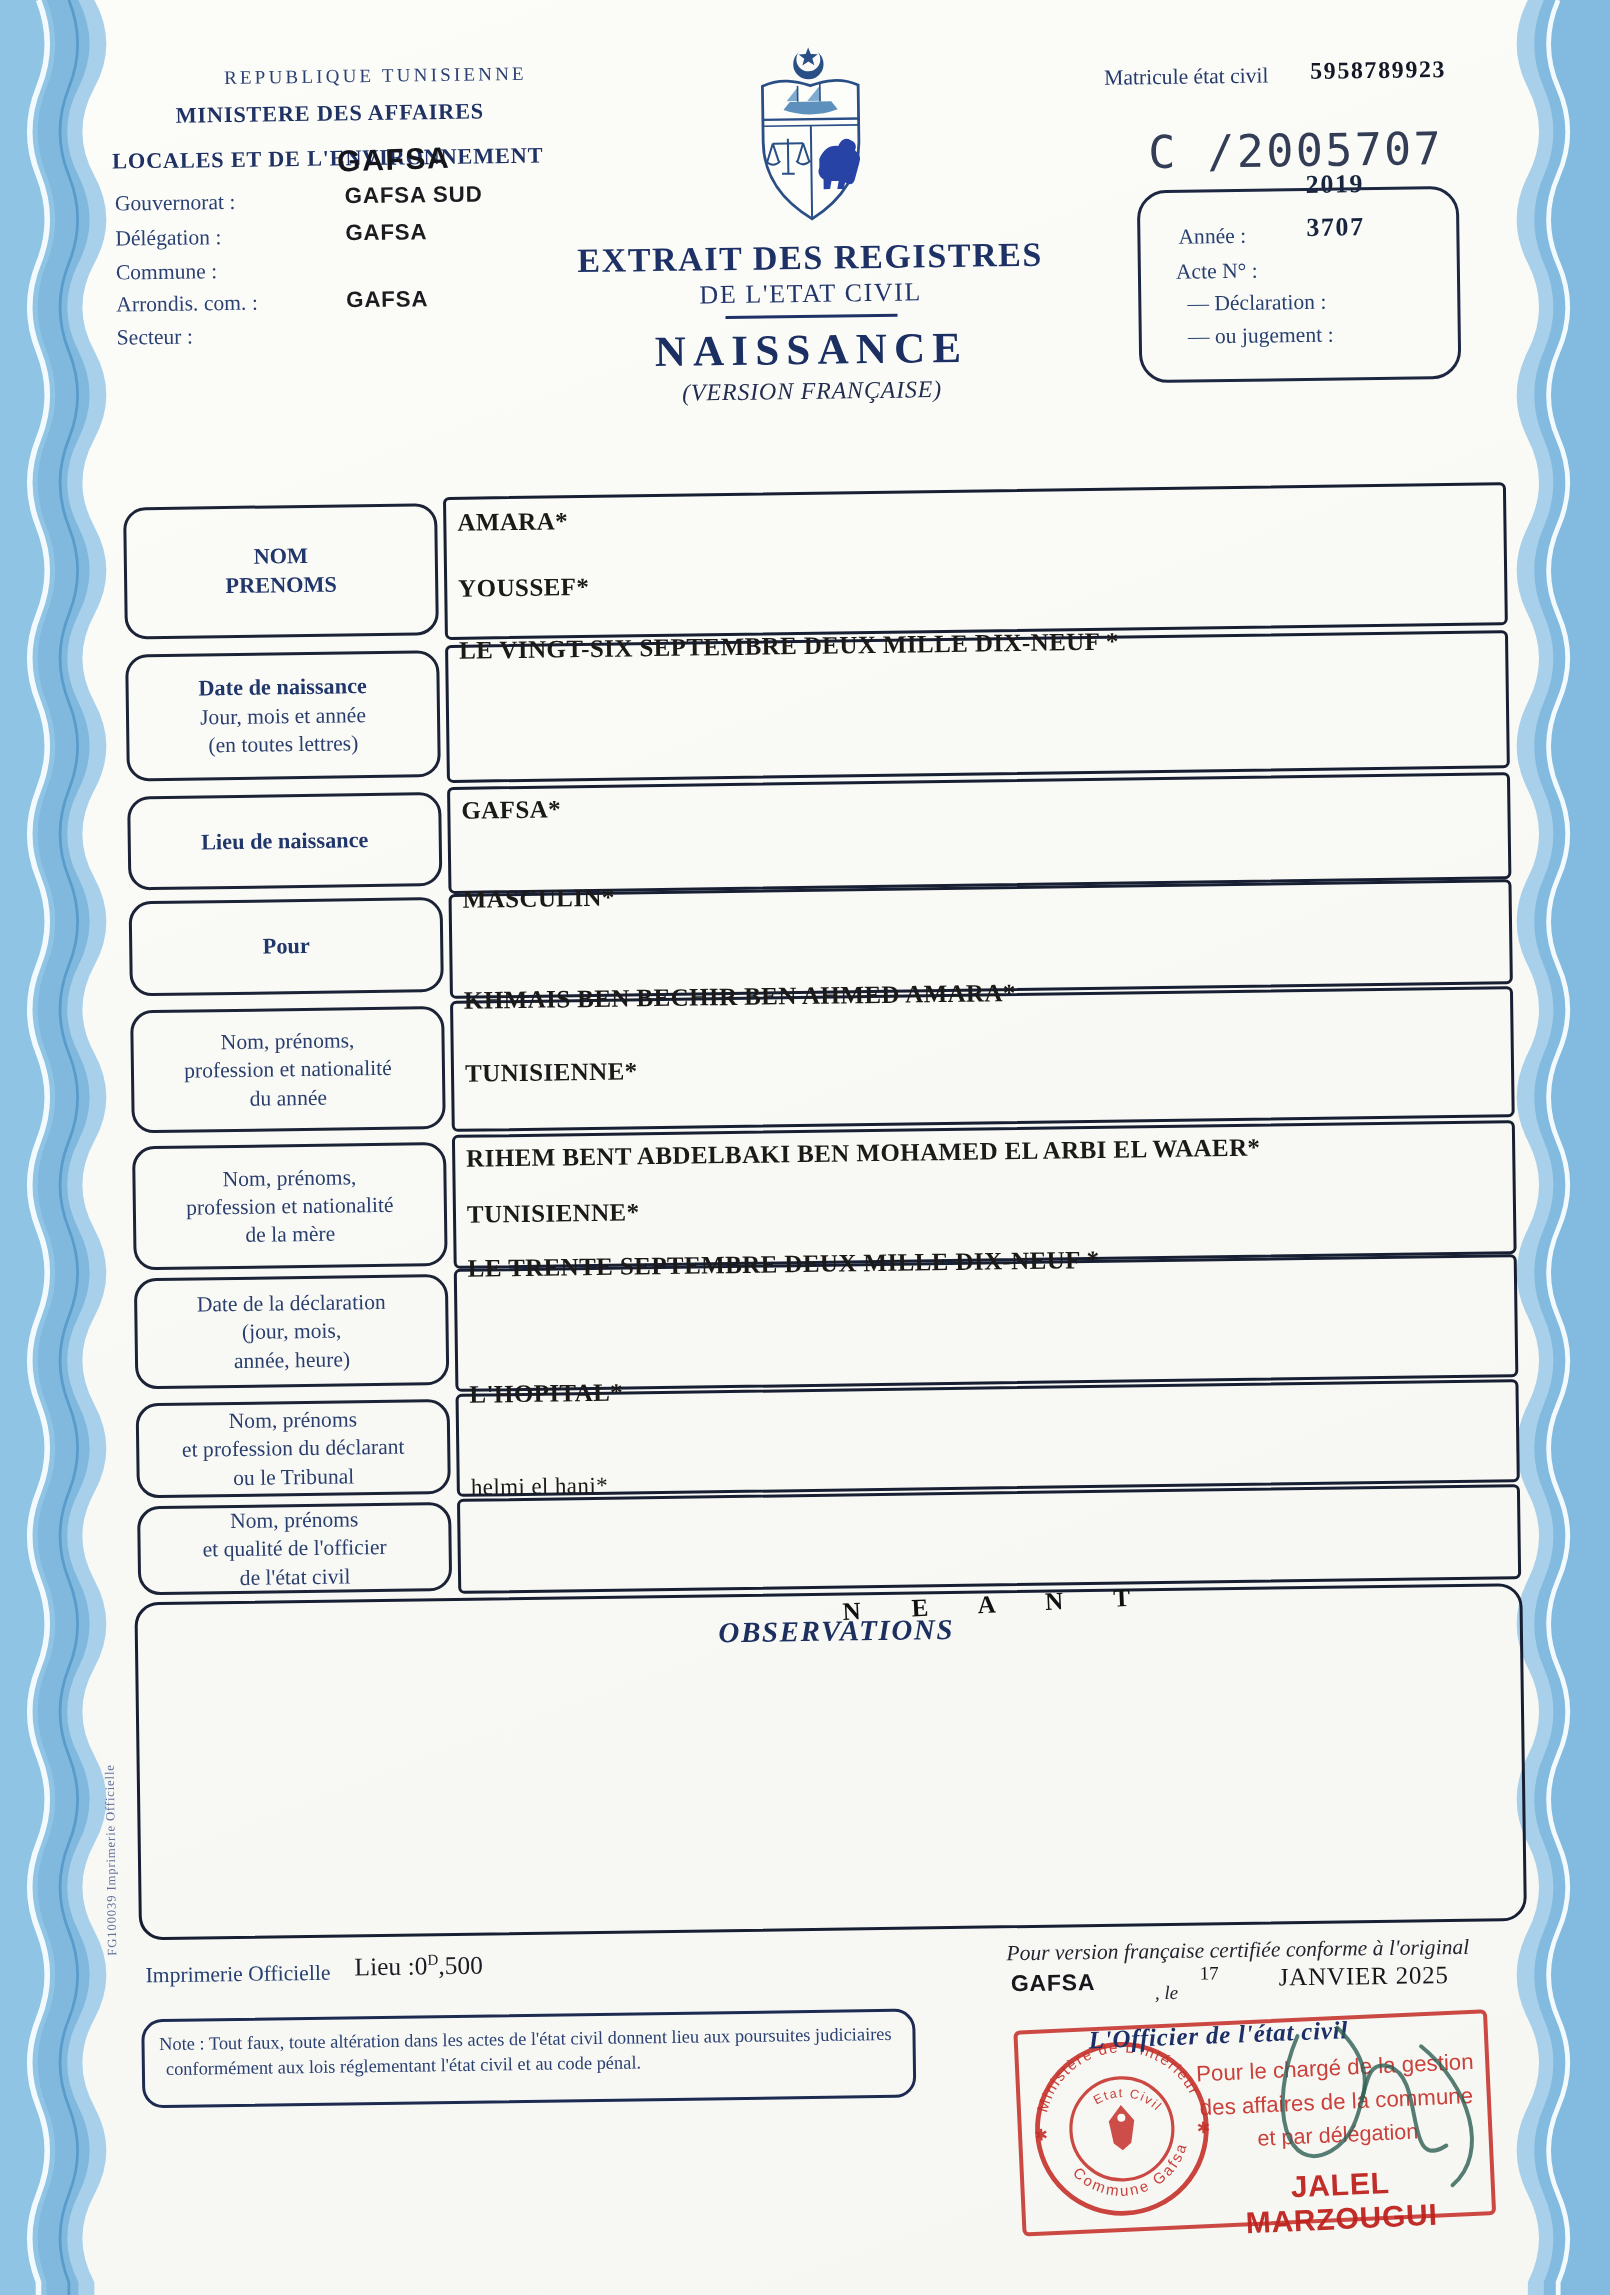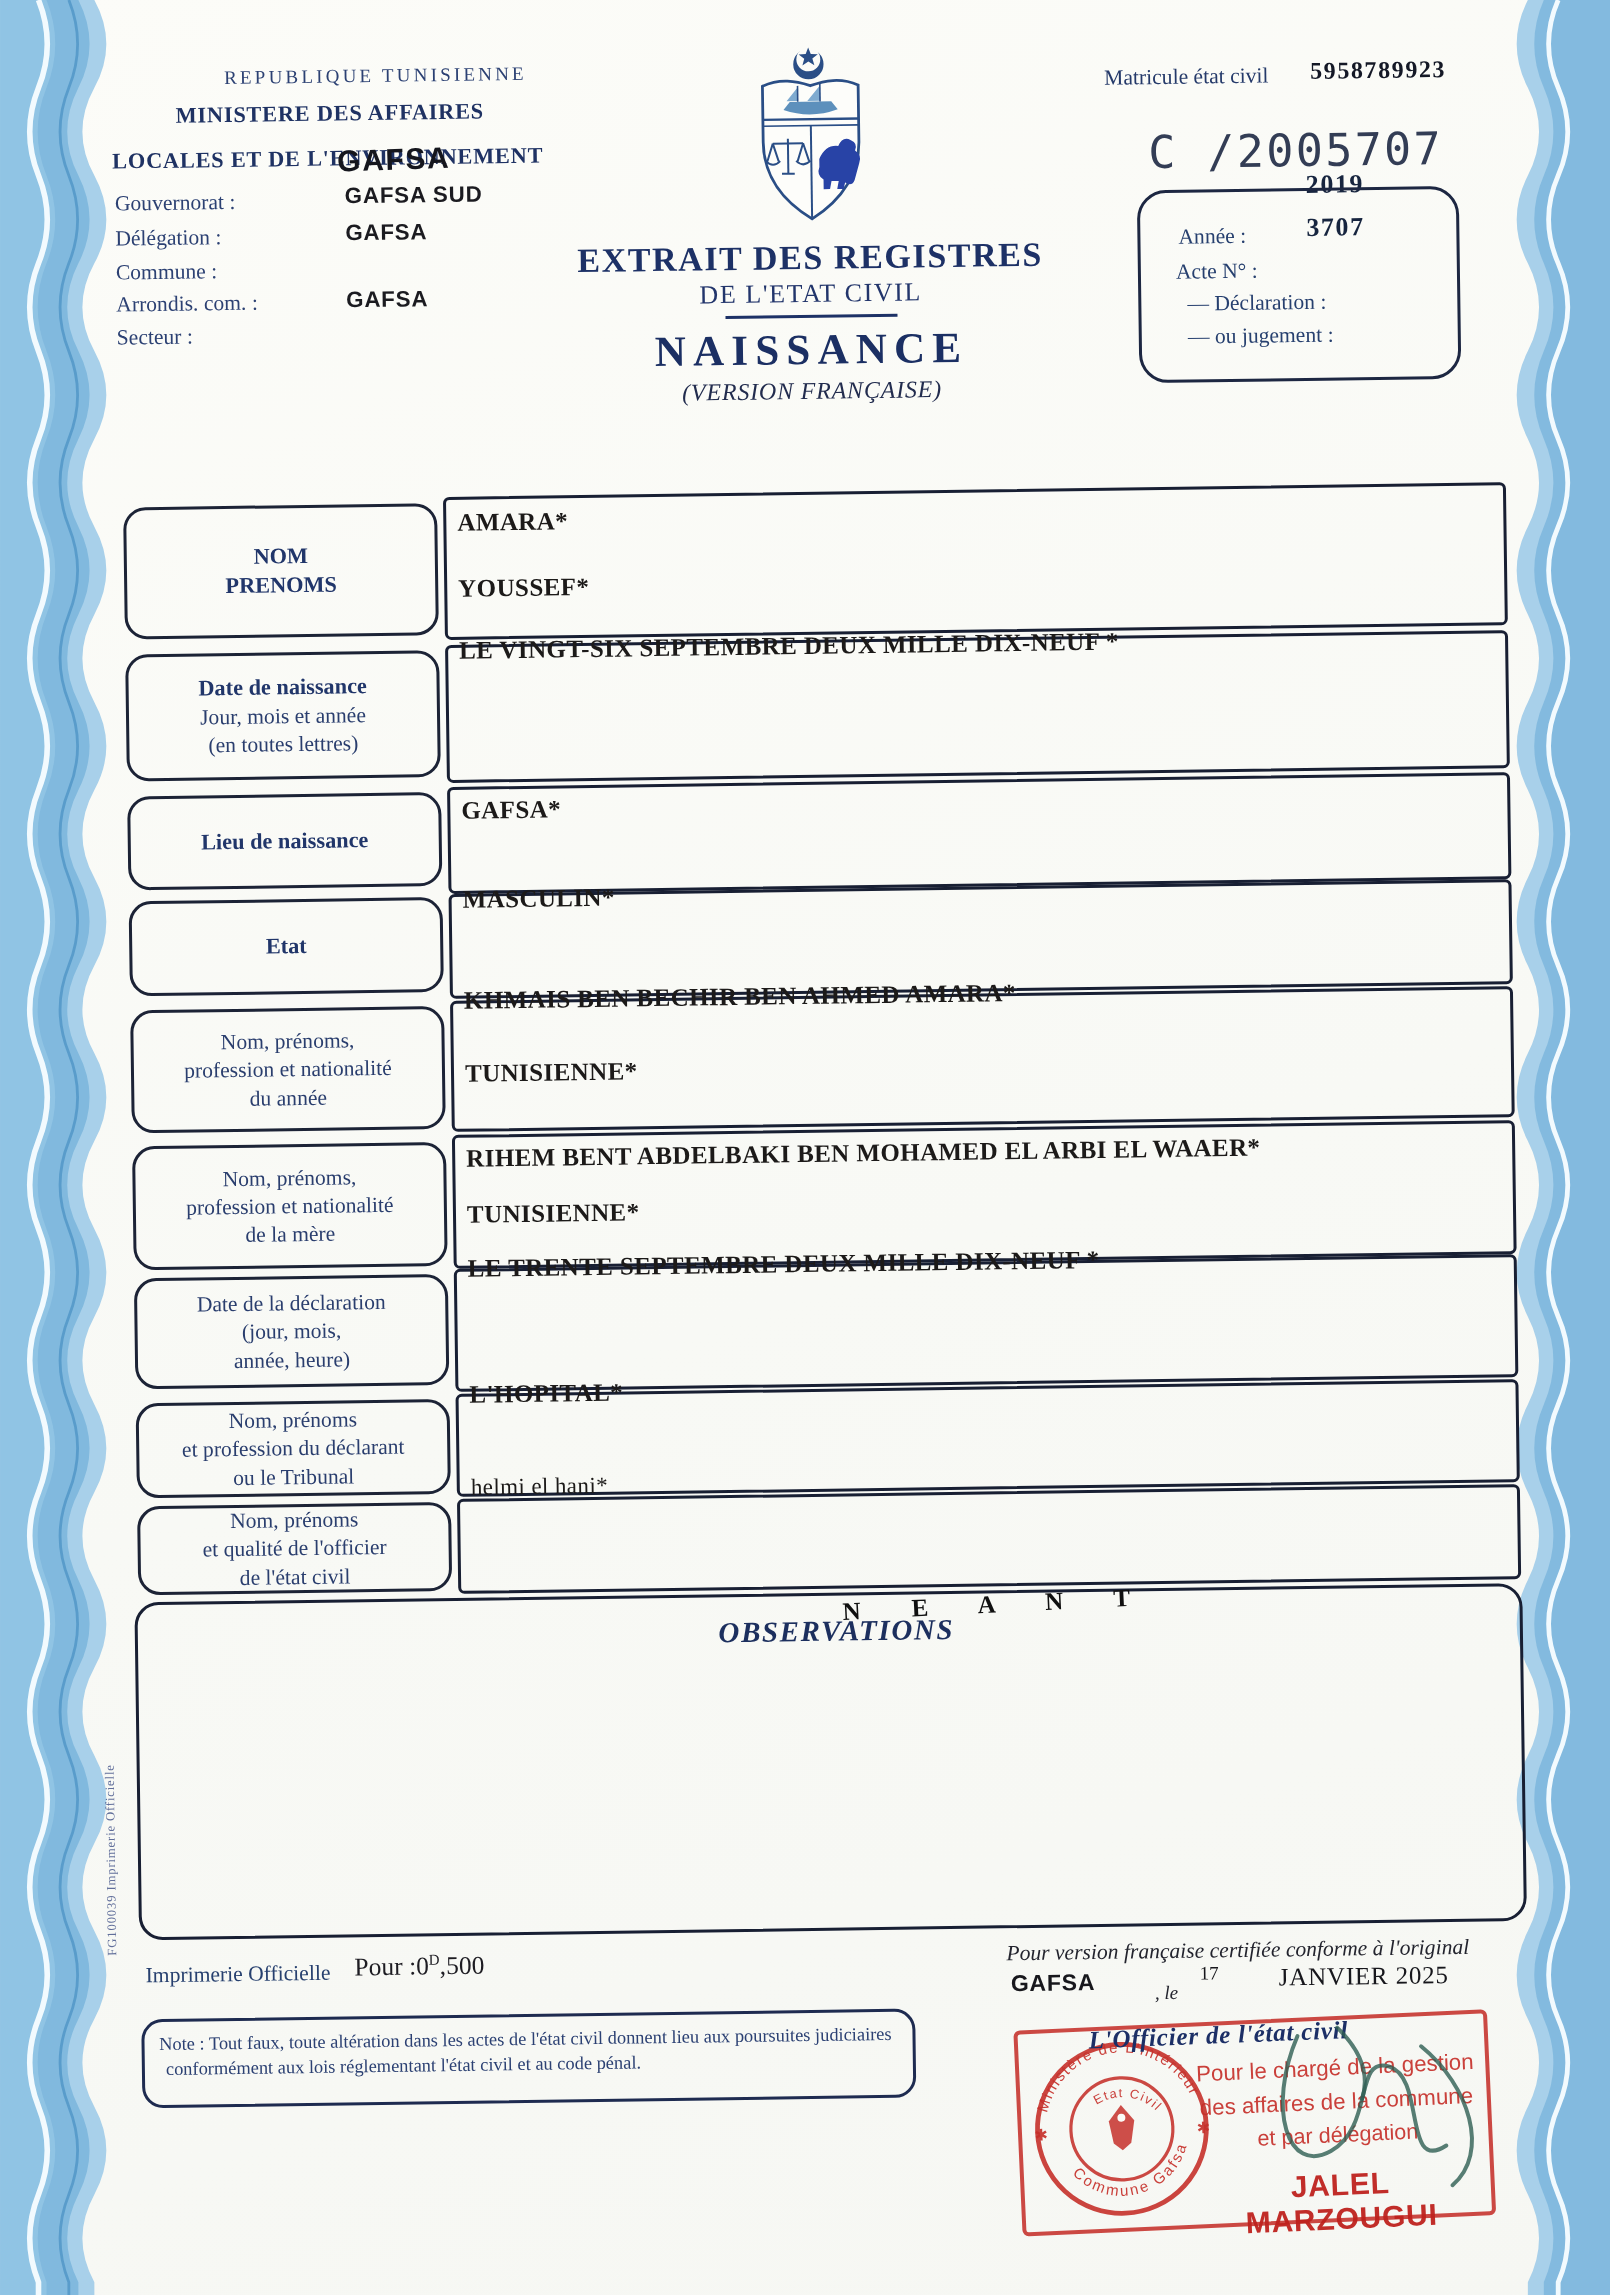--- a/index.html
+++ b/index.html
@@ -157,21 +157,21 @@
     </div>
     <div class="lblbox" style="top:645px;height:121px;">
       <span class="lbl-b">Date de naissance</span>
       <span class="lbl-r">Jour, mois et année</span>
       <span class="lbl-r">(en toutes lettres)</span>
     </div>
     <div class="lblbox" style="top:787px;height:88px;">
       <span class="lbl-b">Lieu de naissance</span>
     </div>
     <div class="lblbox" style="top:892px;height:89px;">
-      <span class="lbl-b">Etat</span>
+      <span class="lbl-b">Pour</span>
     </div>
     <div class="lblbox" style="top:1001px;height:117px;">
       <span class="lbl-r">Nom, prénoms,</span>
       <span class="lbl-r">profession et nationalité</span>
       <span class="lbl-r">du année</span>
     </div>
     <div class="lblbox" style="top:1137px;height:118px;">
       <span class="lbl-r">Nom, prénoms,</span>
       <span class="lbl-r">profession et nationalité</span>
       <span class="lbl-r">de la mère</span>
@@ -214,21 +214,21 @@
     <div class="vline" style="top:1250px;">LE TRENTE SEPTEMBRE  DEUX MILLE DIX-NEUF *</div>
     <div class="vline" style="top:1376px;">L'HOPITAL*</div>
     <div class="vline vline-small" style="top:1470px;">helmi el hani*</div>
 
     <div class="abs obs-box"></div>
     <div class="abs neant">N E A N T</div>
     <div class="abs obs-title">OBSERVATIONS</div>
 
     <div class="abs vertical-note">FG100039  Imprimerie Officielle</div>
     <div class="abs imprimerie">Imprimerie Officielle</div>
-    <div class="abs prix"><span>Pour :0</span><sup>D</sup><span>,500</span></div>
+    <div class="abs prix"><span>Lieu :0</span><sup>D</sup><span>,500</span></div>
 
     <div class="abs note-box">
       <p class="note-p"><span class="nlab">Note :</span><span> Tout faux, toute altération dans les actes de l'état civil donnent lieu aux poursuites judiciaires conformément aux lois réglementant l'état civil et au code pénal.</span></p>
     </div>
 
     <div class="abs cert-line">Pour version française certifiée conforme à l'original</div>
     <div class="abs cert-place">GAFSA</div>
     <div class="abs cert-le">, le</div>
     <div class="abs cert-day">17</div>
     <div class="abs cert-rest">JANVIER 2025</div>

